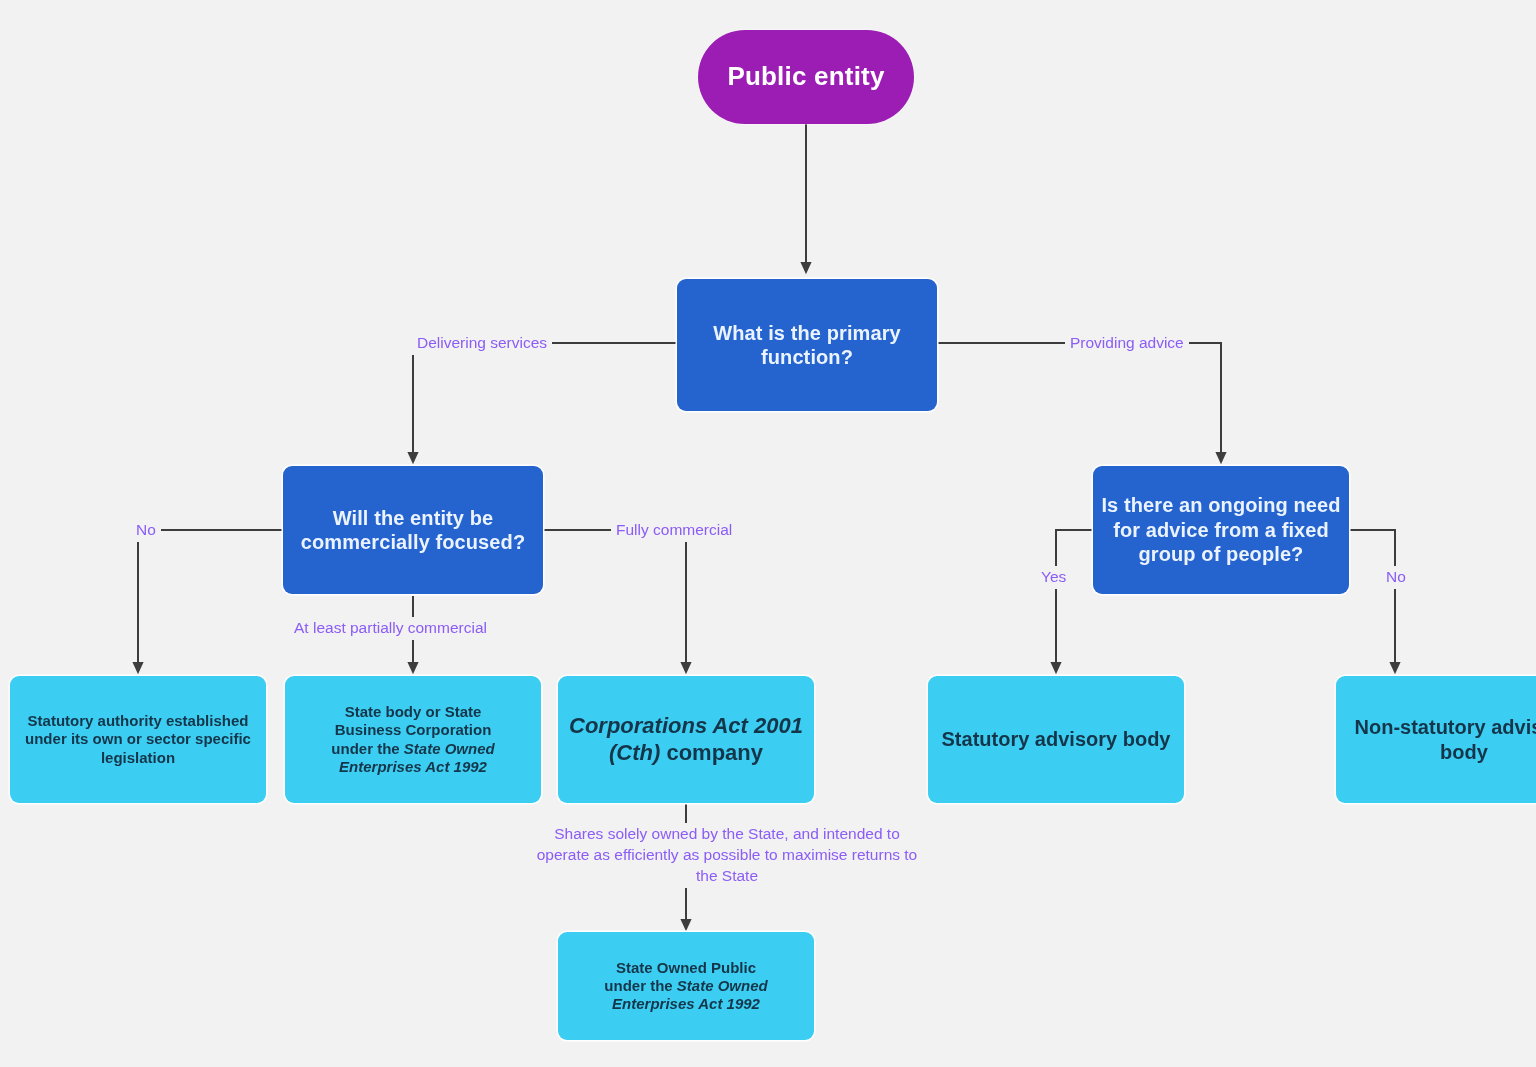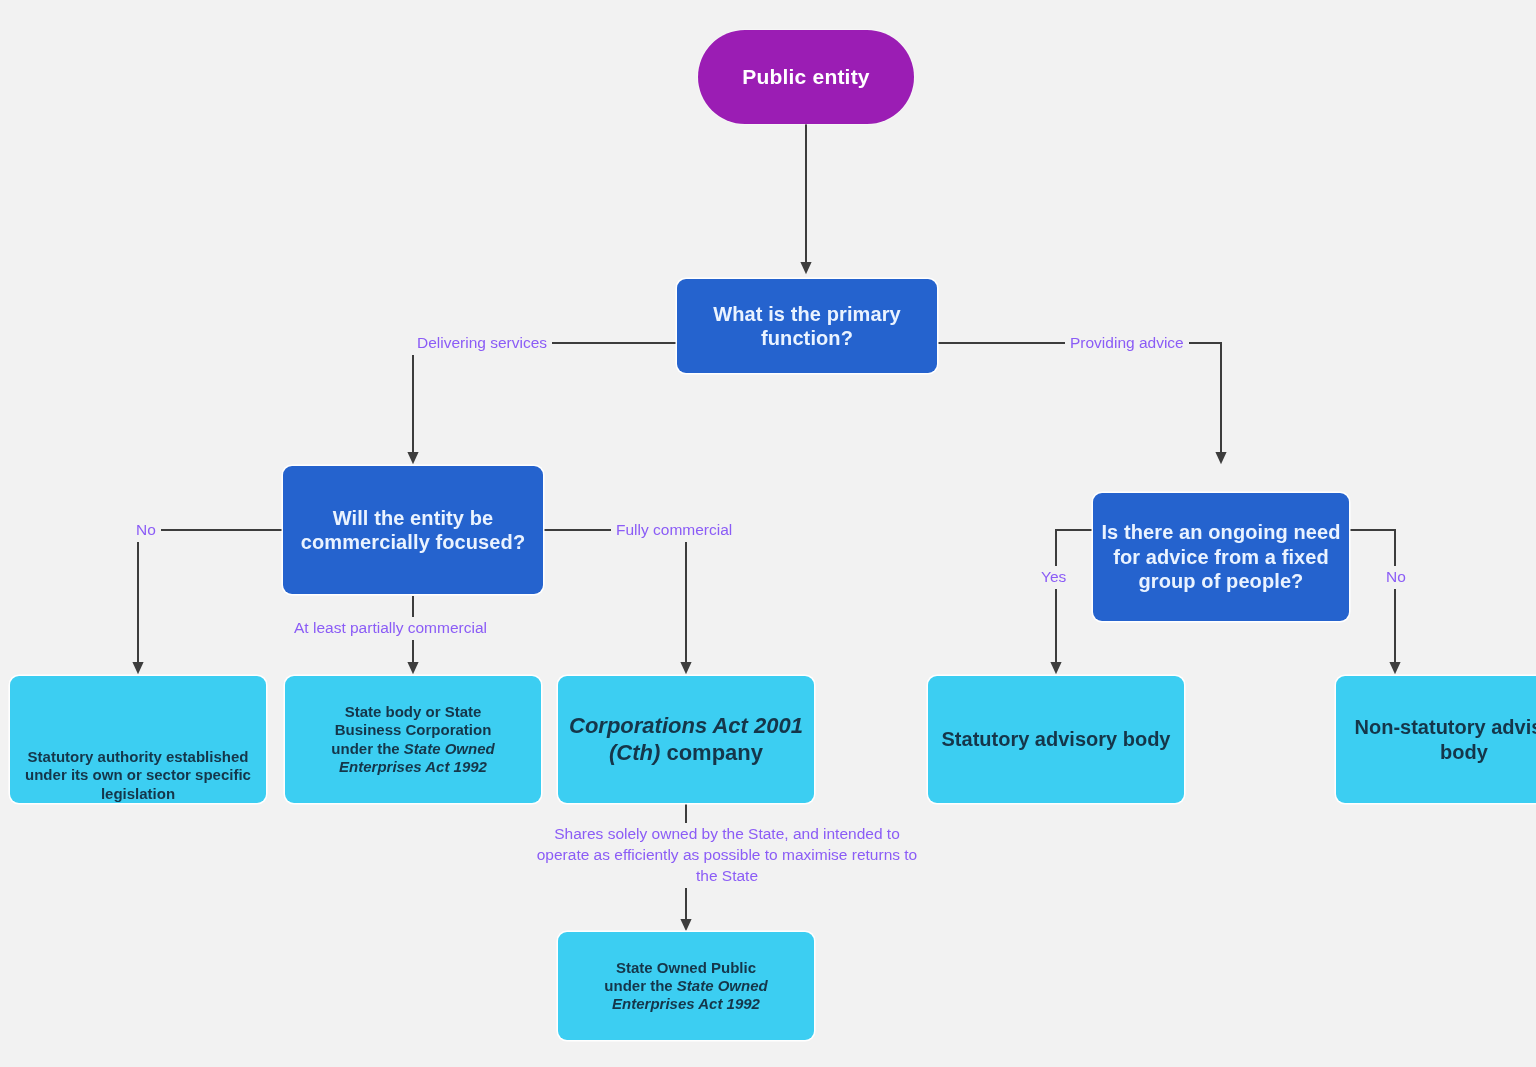--- a/index.html
+++ b/index.html
@@ -38,21 +38,21 @@
     display: block;
     width: 100%;
     padding: 0 8px;
     box-sizing: border-box;
   }
   
   .n-start {
     background: #9B1DB4;
     color: #ffffff;
     border-radius: 60px;
-    font-size: 21px;
+    font-size: 26px;
     font-weight: bold;
     letter-spacing: .2px;
     box-shadow: 0 0 0 1px rgba(255,255,255,0.35);
   }
   
   .n-decision {
     background: #2563CE;
     color: #eaf3ff;
     border-radius: 9px;
     font-size: 20px;
@@ -117,33 +117,33 @@
       <path d="M 1093 530 L 1056 530 L 1056 672"></path>
 
       <path d="M 1349 530 L 1395 530 L 1395 672"></path>
     </g>
   </svg>
 
   <div class="node n-start" style="left:698px; top:30px; width:216px; height:94px;">
     <span class="txt">Public entity</span>
   </div>
 
-  <div class="node n-decision" style="left:677px; top:279px; width:260px; height:94px;">
+  <div class="node n-decision" style="left:677px; top:279px; width:260px; height:132px;">
     <span class="txt">What is the primary function?</span>
   </div>
 
   <div class="node n-decision" style="left:283px; top:466px; width:260px; height:128px;">
     <span class="txt">Will the entity be commercially focused?</span>
   </div>
 
-  <div class="node n-decision" style="left:1093px; top:466px; width:256px; height:128px;margin-top:27px;">
+  <div class="node n-decision" style="left:1093px; top:466px; width:256px; height:128px;">
     <span class="txt">Is there an ongoing need for advice from a fixed group of people?</span>
   </div>
 
-  <div class="node n-outcome small" style="left:10px; top:676px; width:256px; height:127px;align-items:flex-end;">
+  <div class="node n-outcome small" style="left:10px; top:676px; width:256px; height:127px;">
     <span class="txt">Statutory authority established under its own or sector specific legislation</span>
   </div>
 
   <div class="node n-outcome small" style="left:285px; top:676px; width:256px; height:127px;">
     <span class="txt">
       <span>State body or State</span><br>
       <span>Business Corporation</span><br>
       <span>under the </span><span class="ital">State Owned Enterprises Act 1992</span>
     </span>
   </div>

